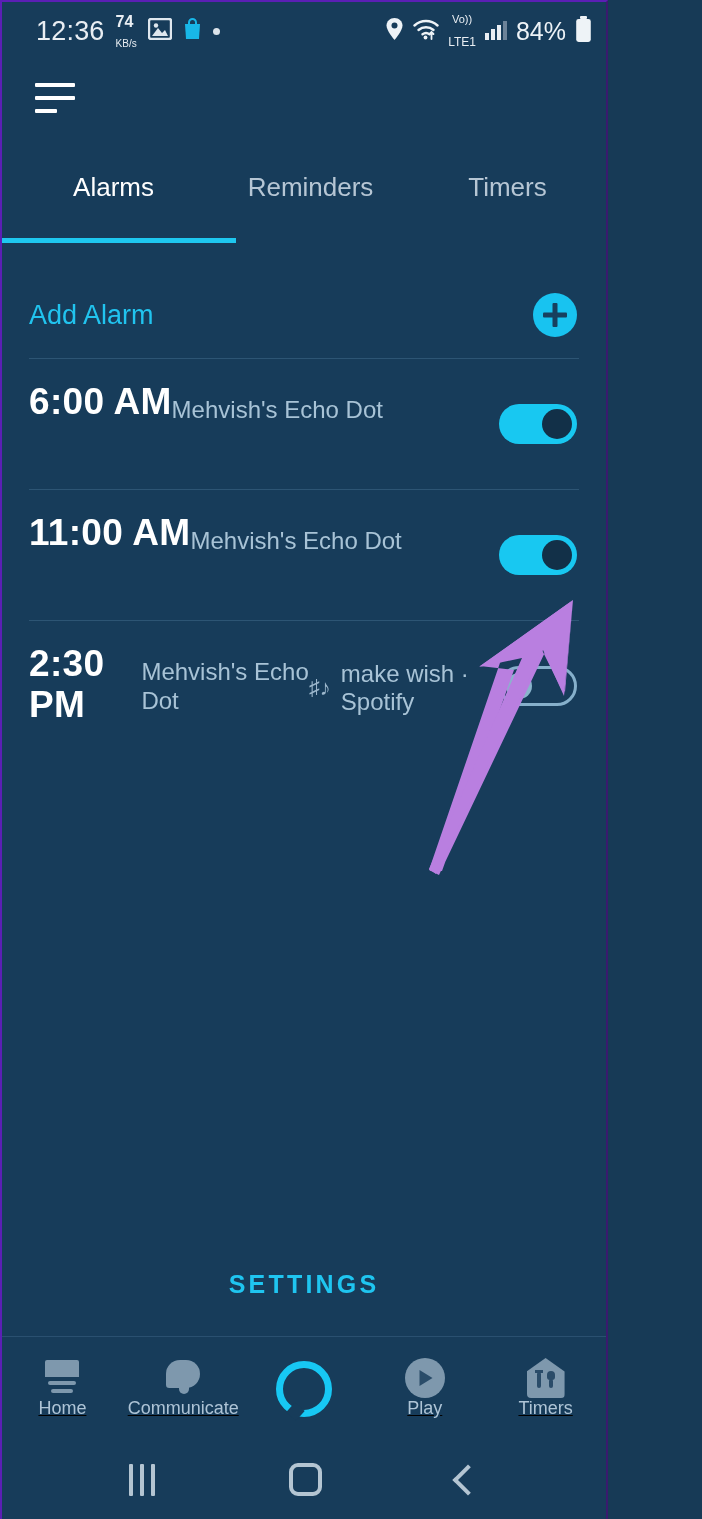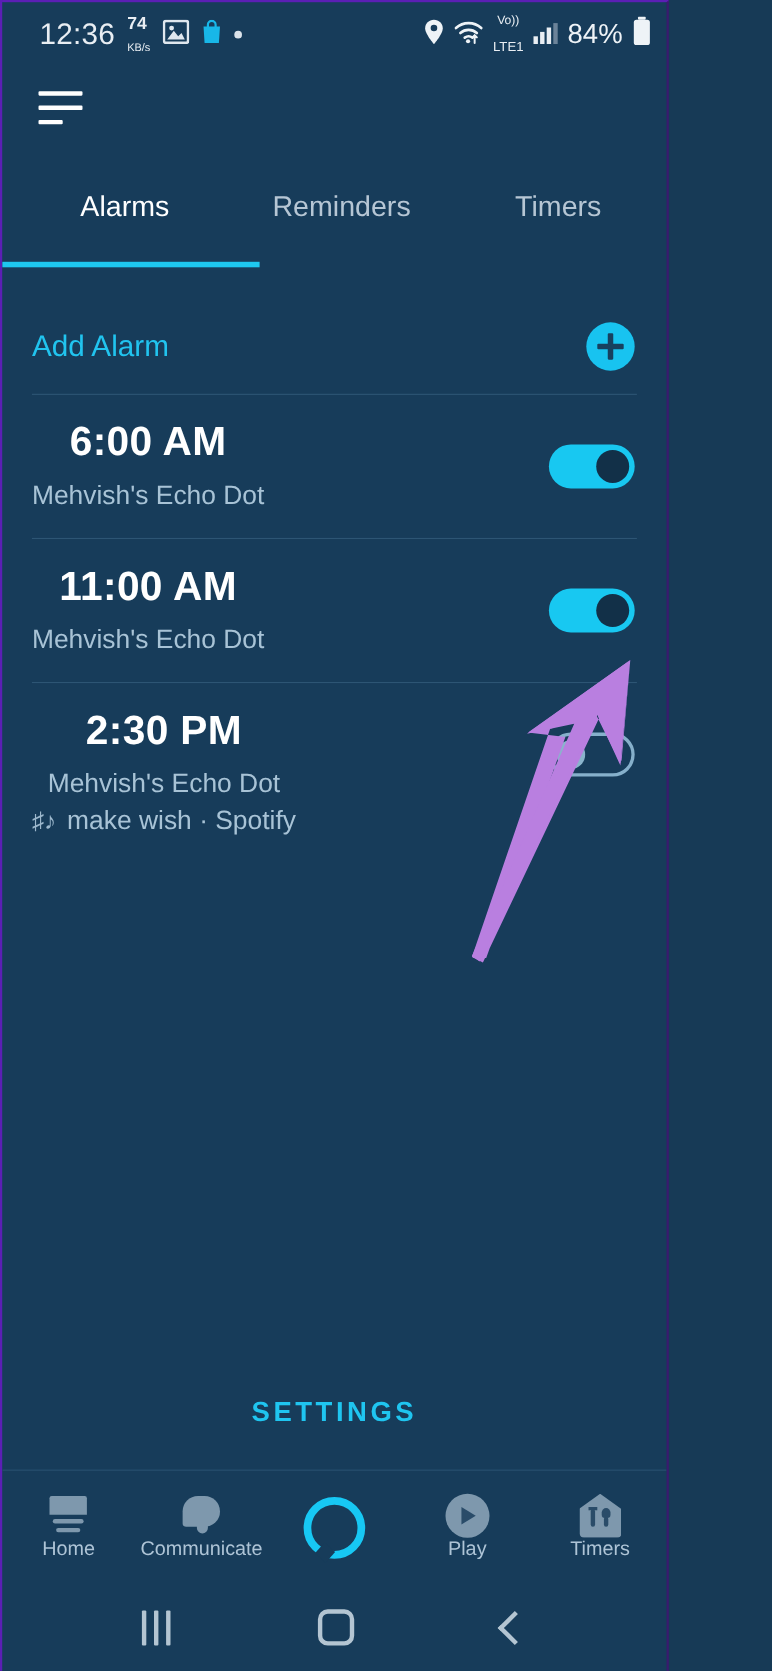--- a/index.html
+++ b/index.html
@@ -87,21 +87,21 @@
   .plus-btn::after  { top:50%; left:10px; height:5px; width:24px; transform:translateY(-50%); }
 
   
   #list { position:absolute; top:356px; left:0; right:0; }
   .divider { height:1px; background:#2d5574; margin:0 27px; }
   .alarm-row {
     display:flex; align-items:flex-start; justify-content:space-between;
     padding:23px 29px 22px 27px;
     min-height:130px;
   }
-  .alarm-info { display:flex; flex-direction:column;text-align:center; }
+  .alarm-info { display:flex; flex-direction:row; }
   .alarm-time { color:#ffffff; font-size:37px; font-weight:bold; letter-spacing:.3px; line-height:1.1; }
   .alarm-device { color:#a8c3d6; font-size:24px; margin-top:14px; line-height:1.2; }
   .alarm-music { color:#a8c3d6; font-size:24px; margin-top:6px; display:flex; align-items:center; gap:10px; }
   .music-note { font-size:22px; color:#9db8cd; }
 
   .toggle { width:78px; height:40px; border-radius:20px; position:relative; flex:0 0 auto; margin-top:22px; }
   .toggle.on { background:#18c8f1; }
   .toggle.on .knob {
     position:absolute; right:5px; top:5px; width:30px; height:30px;
     border-radius:50%; background:#123048;
@@ -120,21 +120,21 @@
   }
 
   
   #bottomnav {
     position:absolute; left:0; right:0; bottom:79px; height:104px;
     border-top:1px solid #2a5070;
     display:flex; align-items:center;
   }
   .nav-item {
     flex:1; display:flex; flex-direction:column; align-items:center; justify-content:center;
-    height:100%;
+    height:100%;text-decoration:underline;
   }
   .nav-label { color:#aec4d6; font-size:18px; }
   .nav-icon { width:44px; height:40px; display:flex; align-items:center; justify-content:center; }
 
   
   .ico-home { position:relative; width:38px; height:36px; }
   .ico-home .top { position:absolute; top:0; left:2px; width:34px; height:17px; background:#7e98ad; border-radius:2px 2px 0 0; }
   .ico-home .l1 { position:absolute; top:21px; left:5px; width:28px; height:4px; background:#7e98ad; border-radius:2px;}
   .ico-home .l2 { position:absolute; top:29px; left:8px; width:22px; height:4px; background:#7e98ad; border-radius:2px;}
 

